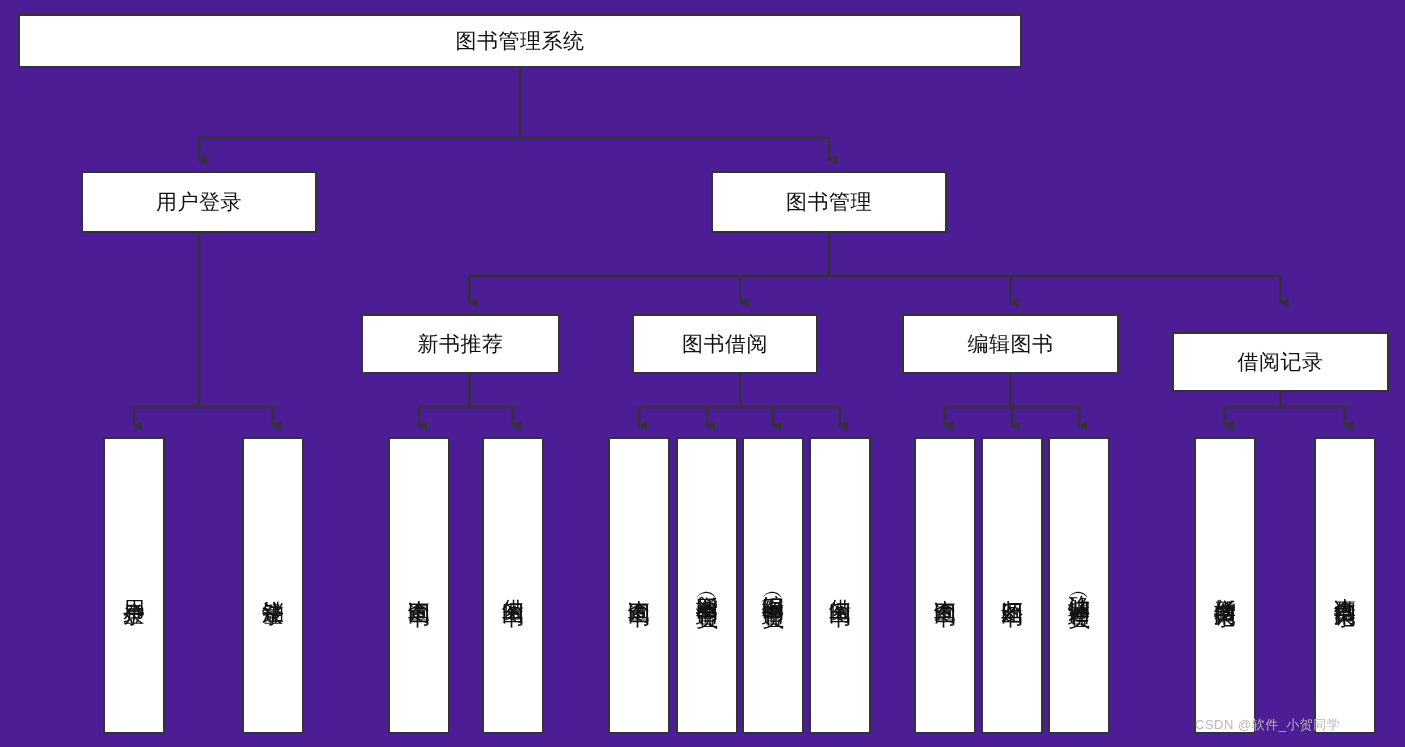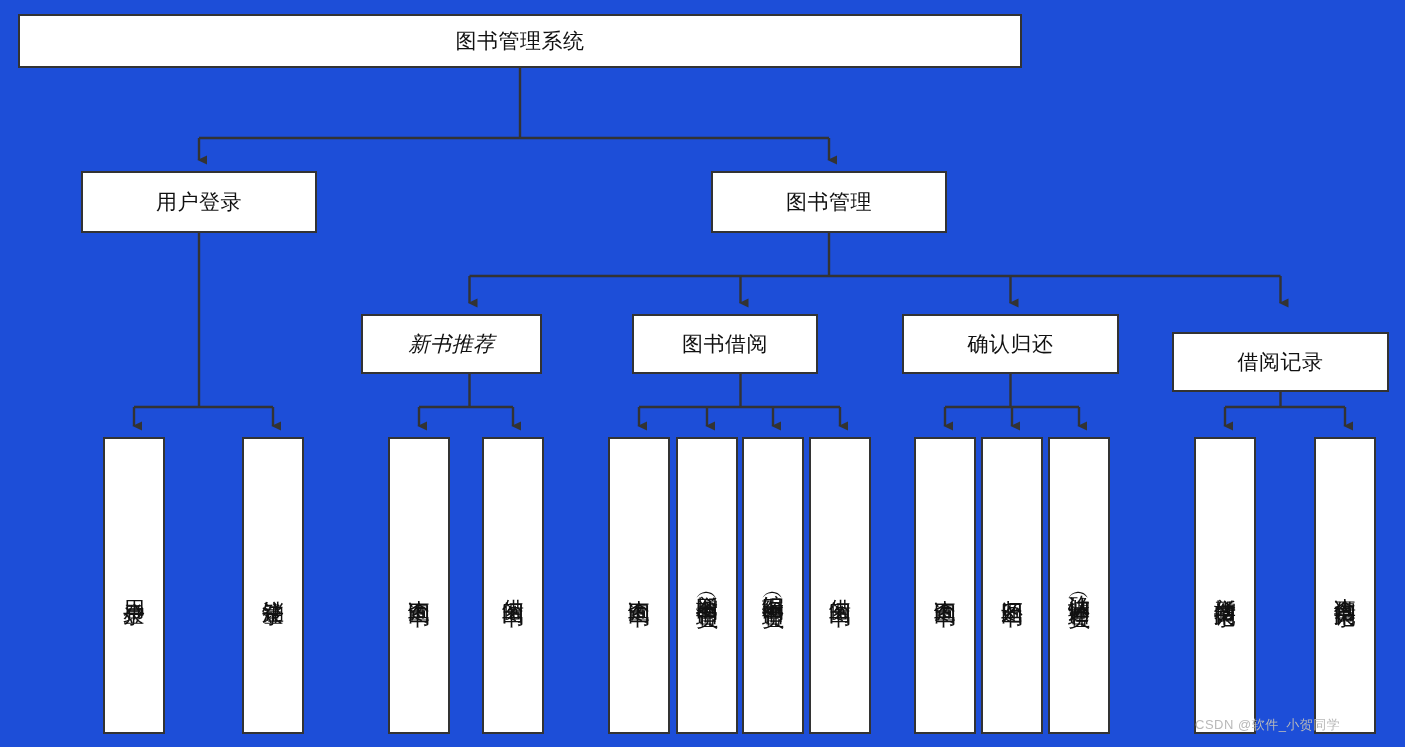--- a/index.html
+++ b/index.html
@@ -7,21 +7,21 @@
     padding: 0;
     background: #ffffff;
   }
   body {
     font-family: "Liberation Sans", "DejaVu Sans", sans-serif;
   }
   #canvas {
     position: relative;
     width: 1405px;
     height: 747px;
-    background: #1d4ed8;
+    background: #4c1d95;
     overflow: hidden;
   }
   #wires {
     position: absolute;
     left: 0; top: 0;
     width: 1405px;
     height: 747px;
     pointer-events: none;
   }
   .node {
@@ -105,28 +105,28 @@
   <div id="nodes-layer">
       <div class="node" style="left: 18px; top: 14px; width: 1004px; height: 54px;">
         <span class="label">图书管理系统</span>
       </div>
       <div class="node" style="left: 81px; top: 171px; width: 236px; height: 62px;">
         <span class="label">用户登录</span>
       </div>
       <div class="node" style="left: 711px; top: 171px; width: 236px; height: 62px;">
         <span class="label">图书管理</span>
       </div>
-      <div class="node" style="left: 361px; top: 314px; width: 181px; height: 60px; font-style: italic;">
+      <div class="node" style="left: 361px; top: 314px; width: 199px; height: 60px;">
         <span class="label">新书推荐</span>
       </div>
       <div class="node" style="left: 632px; top: 314px; width: 186px; height: 60px;">
         <span class="label">图书借阅</span>
       </div>
       <div class="node" style="left: 902px; top: 314px; width: 217px; height: 60px;">
-        <span class="label">确认归还</span>
+        <span class="label">编辑图书</span>
       </div>
       <div class="node" style="left: 1172px; top: 332px; width: 217px; height: 60px;">
         <span class="label">借阅记录</span>
       </div>
       <div class="node vertical" style="left: 103px; top: 437px; width: 62px; height: 297px;">
         <span class="label">用户登录</span>
       </div>
       <div class="node vertical" style="left: 242px; top: 437px; width: 62px; height: 297px;">
         <span class="label">注销登录</span>
       </div>

